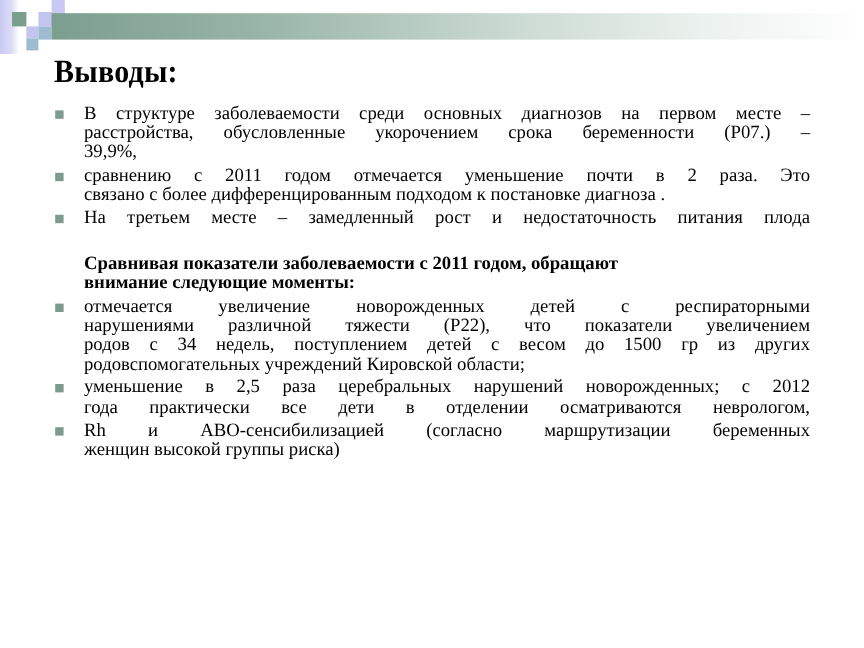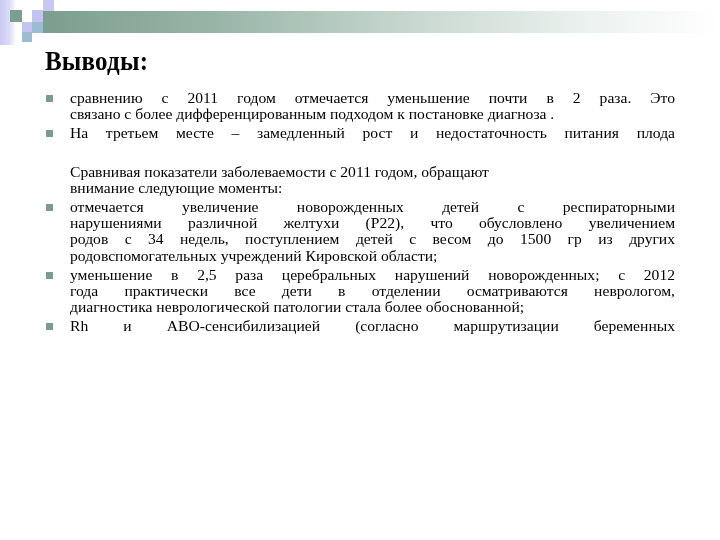--- a/index.html
+++ b/index.html
@@ -27,41 +27,47 @@
     position: absolute; left: 45px; top: 87px; width: 630px;
     font-size: 15.6px; line-height: 16.2px;
   }
   .item { position: relative; padding-left: 25px; text-align: justify; }
   .item .bullet {
     position: absolute; left: 1px; top: 5px; width: 7px; height: 7px;
     background: #7d9a8d;
   }
   .gap-s { height: 3px; }
   .gap-l { height: 22px; }
-  .subhead { padding-left: 25px; font-weight: normal; }
+  .subhead { padding-left: 25px; font-weight: bold; }
   .line { display: block; }
   .justify { text-align: justify; text-align-last: justify; }
 </style>
 </head>
 <body>
 
 <div class="strip"></div>
 <div class="sq" style="left:10px;top:10px;background:#7c9e8e;"></div>
 <div class="sq" style="left:32px;top:10px;background:#c4c4f0;"></div>
 <div class="sq" style="left:43px;top:0px;width:11px;height:11px;background:#c8c8f2;"></div>
 <div class="sq" style="left:43px;top:11px;width:11px;height:11px;background:#a8bfd6;"></div>
 <div class="sq" style="left:22px;top:22px;width:10px;height:10px;background:#c4c4f0;"></div>
 <div class="sq" style="left:32px;top:22px;width:11px;height:11px;background:#9dbcd0;"></div>
 <div class="sq" style="left:22px;top:32px;width:10px;height:10px;background:#9dbcd0;"></div>
 <div class="bar"></div>
 
 <h1 class="title" style="margin:0;">Выводы:</h1>
 
 <div class="content">
 
+  <div class="item">
+    <span class="bullet"></span>
+    <span class="line justify">В структуре заболеваемости среди основных диагнозов на первом месте –</span>
+    <span class="line justify">расстройства, обусловленные укорочением срока беременности (Р07.) –</span>
+    <span class="line">39,9%,</span>
+  </div>
   <div class="gap-s"></div>
 
   <div class="item">
     <span class="bullet"></span>
     <span class="line justify">сравнению с 2011 годом отмечается уменьшение почти в 2 раза. Это</span>
     <span class="line">связано с более дифференцированным подходом к постановке диагноза .</span>
   </div>
   <div class="gap-s"></div>
 
   <div class="item">
@@ -72,32 +78,32 @@
 
   <div class="subhead">
     <span class="line">Сравнивая показатели заболеваемости с 2011 годом, обращают</span>
     <span class="line">внимание следующие моменты:</span>
   </div>
   <div class="gap-s"></div>
 
   <div class="item">
     <span class="bullet"></span>
     <span class="line justify">отмечается увеличение новорожденных детей с респираторными</span>
-    <span class="line justify">нарушениями различной желтухи (Р22), что обусловлено увеличением</span>
+    <span class="line justify">нарушениями различной тяжести (Р22), что показатели увеличением</span>
     <span class="line justify">родов с 34 недель, поступлением детей с весом до 1500 гр из других</span>
     <span class="line">родовспомогательных учреждений Кировской области;</span>
   </div>
   <div class="gap-s"></div>
 
   <div class="item">
     <span class="bullet"></span>
     <span class="line justify">уменьшение в 2,5 раза церебральных нарушений новорожденных; с 2012</span>
     <span class="line justify">года практически все дети в отделении осматриваются неврологом,</span>
-    <span class="line">диагностика неврологической патологии стала более обоснованной;</span>
   </div>
   <div class="gap-s"></div>
 
   <div class="item">
     <span class="bullet"></span>
     <span class="line justify">Rh и АВО-сенсибилизацией (согласно маршрутизации беременных</span>
+    <span class="line">женщин высокой группы риска)</span>
   </div>
 
 </div>
 
 </body></html>

